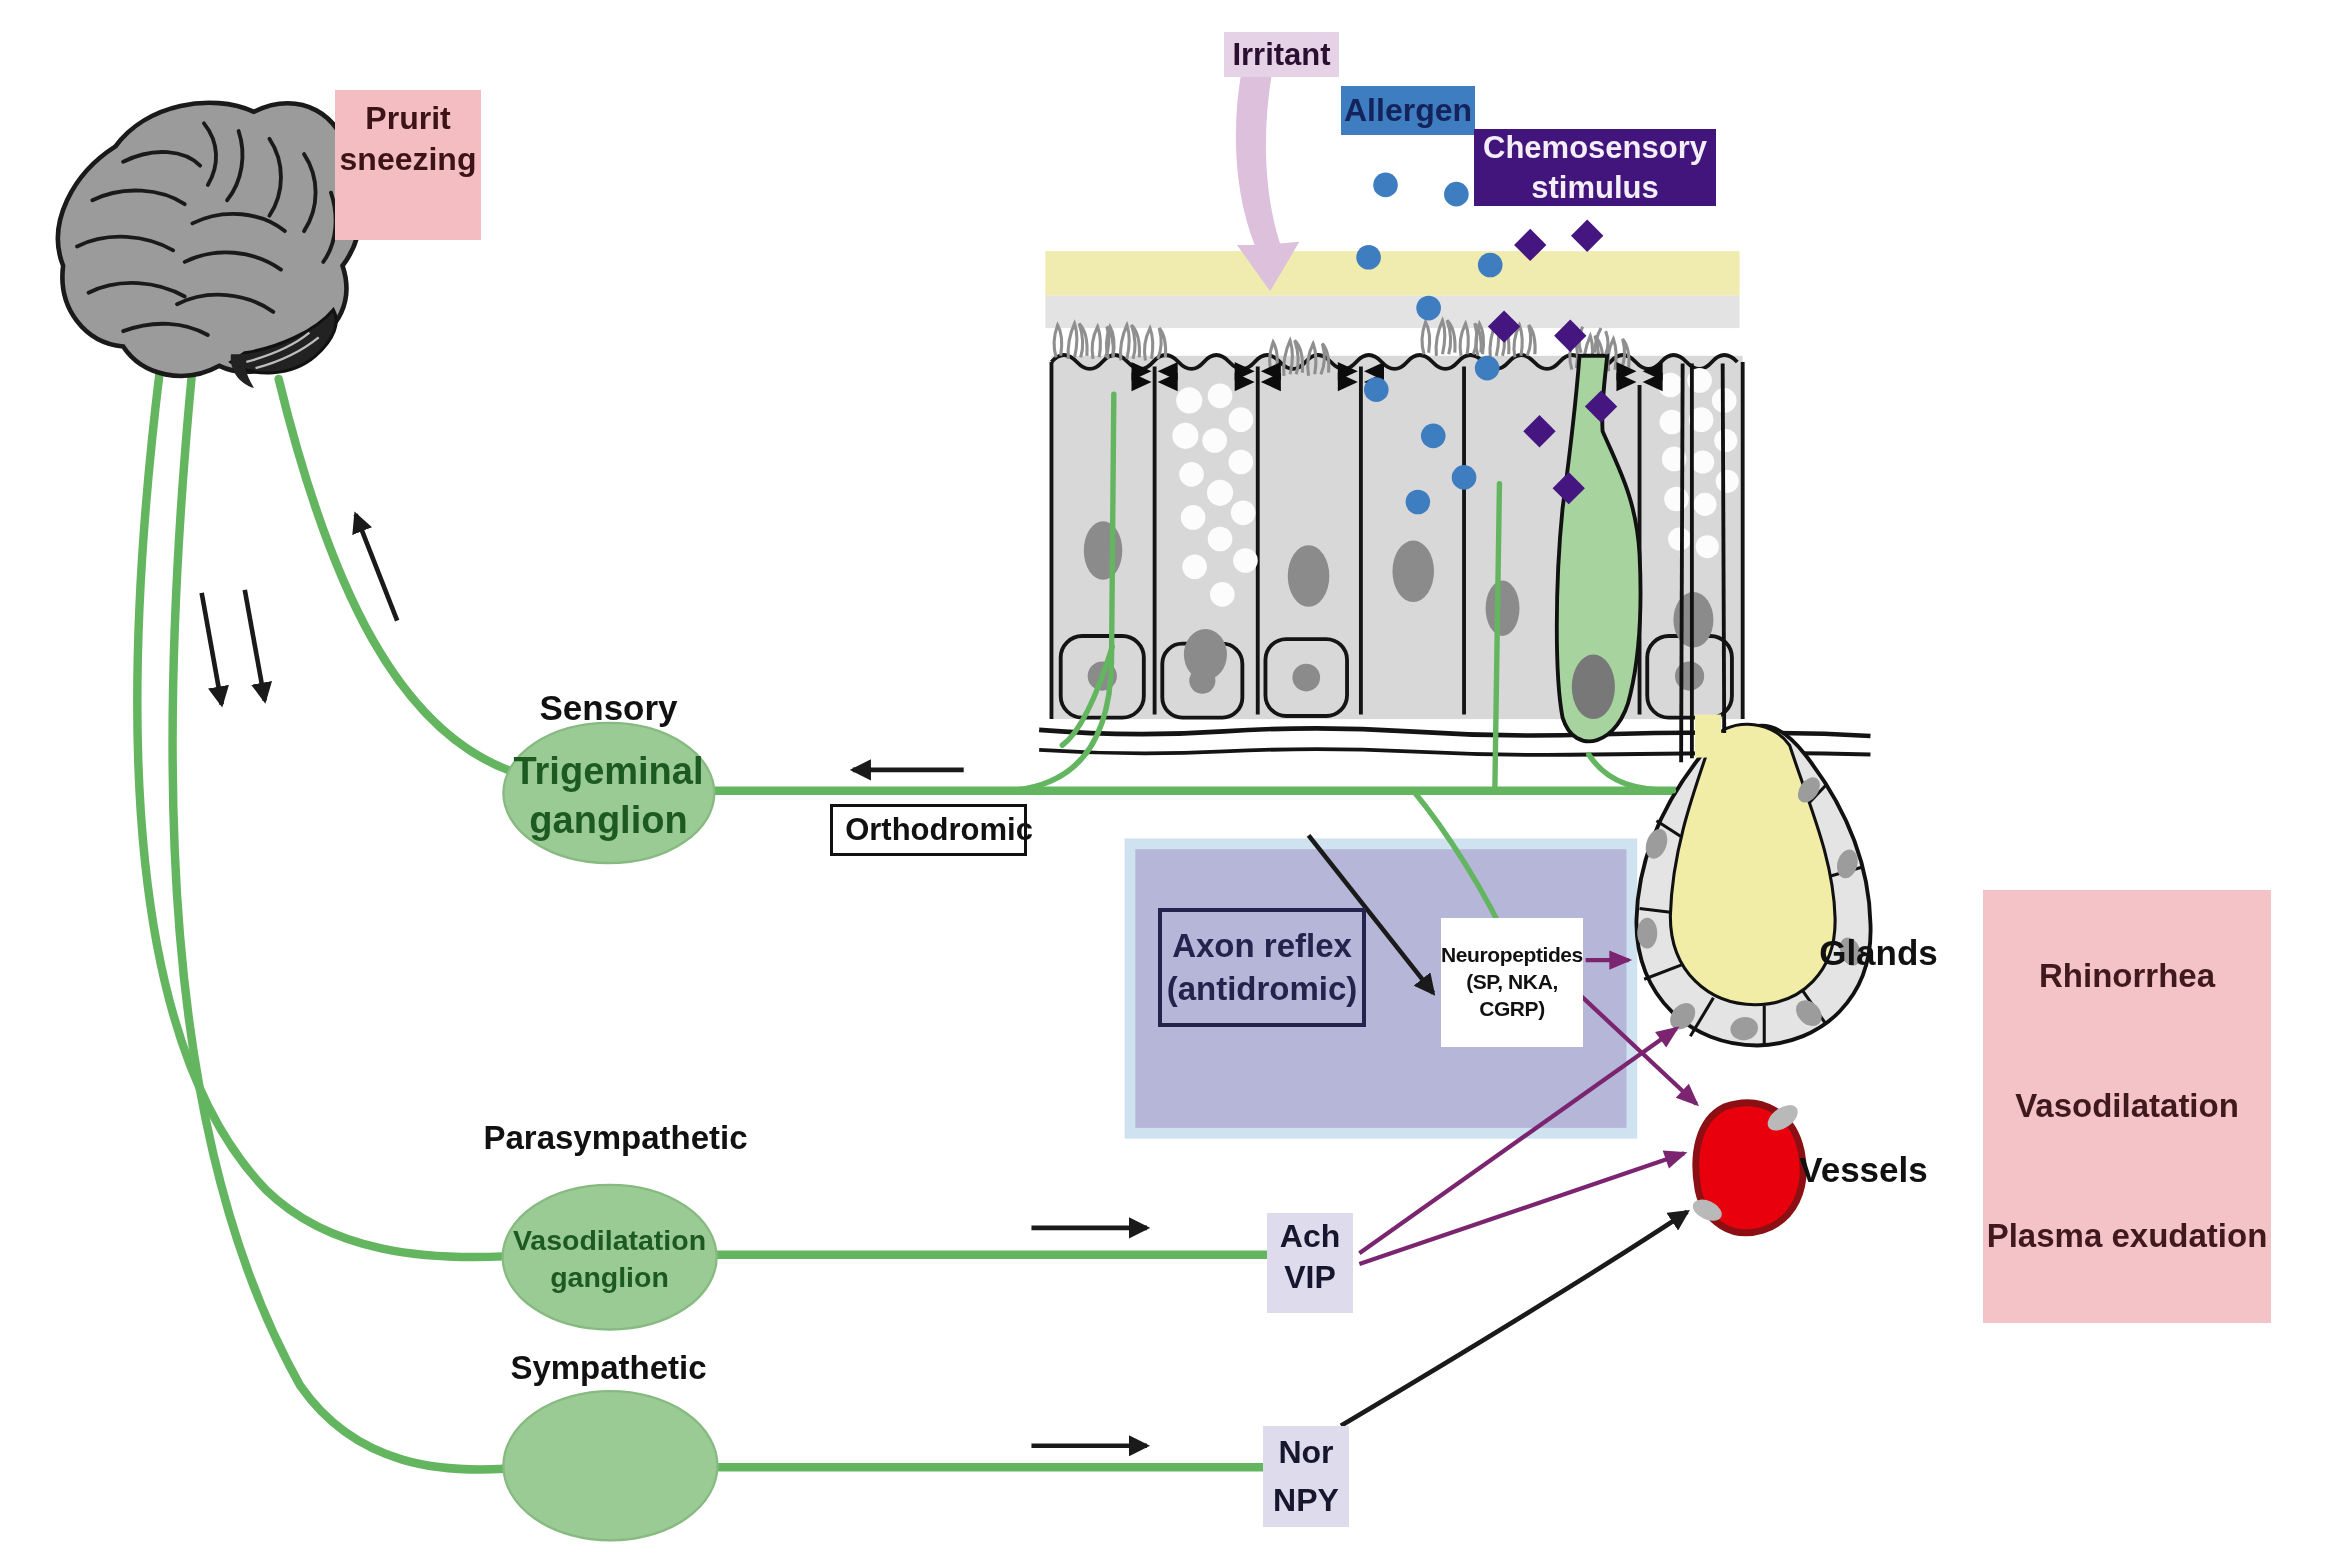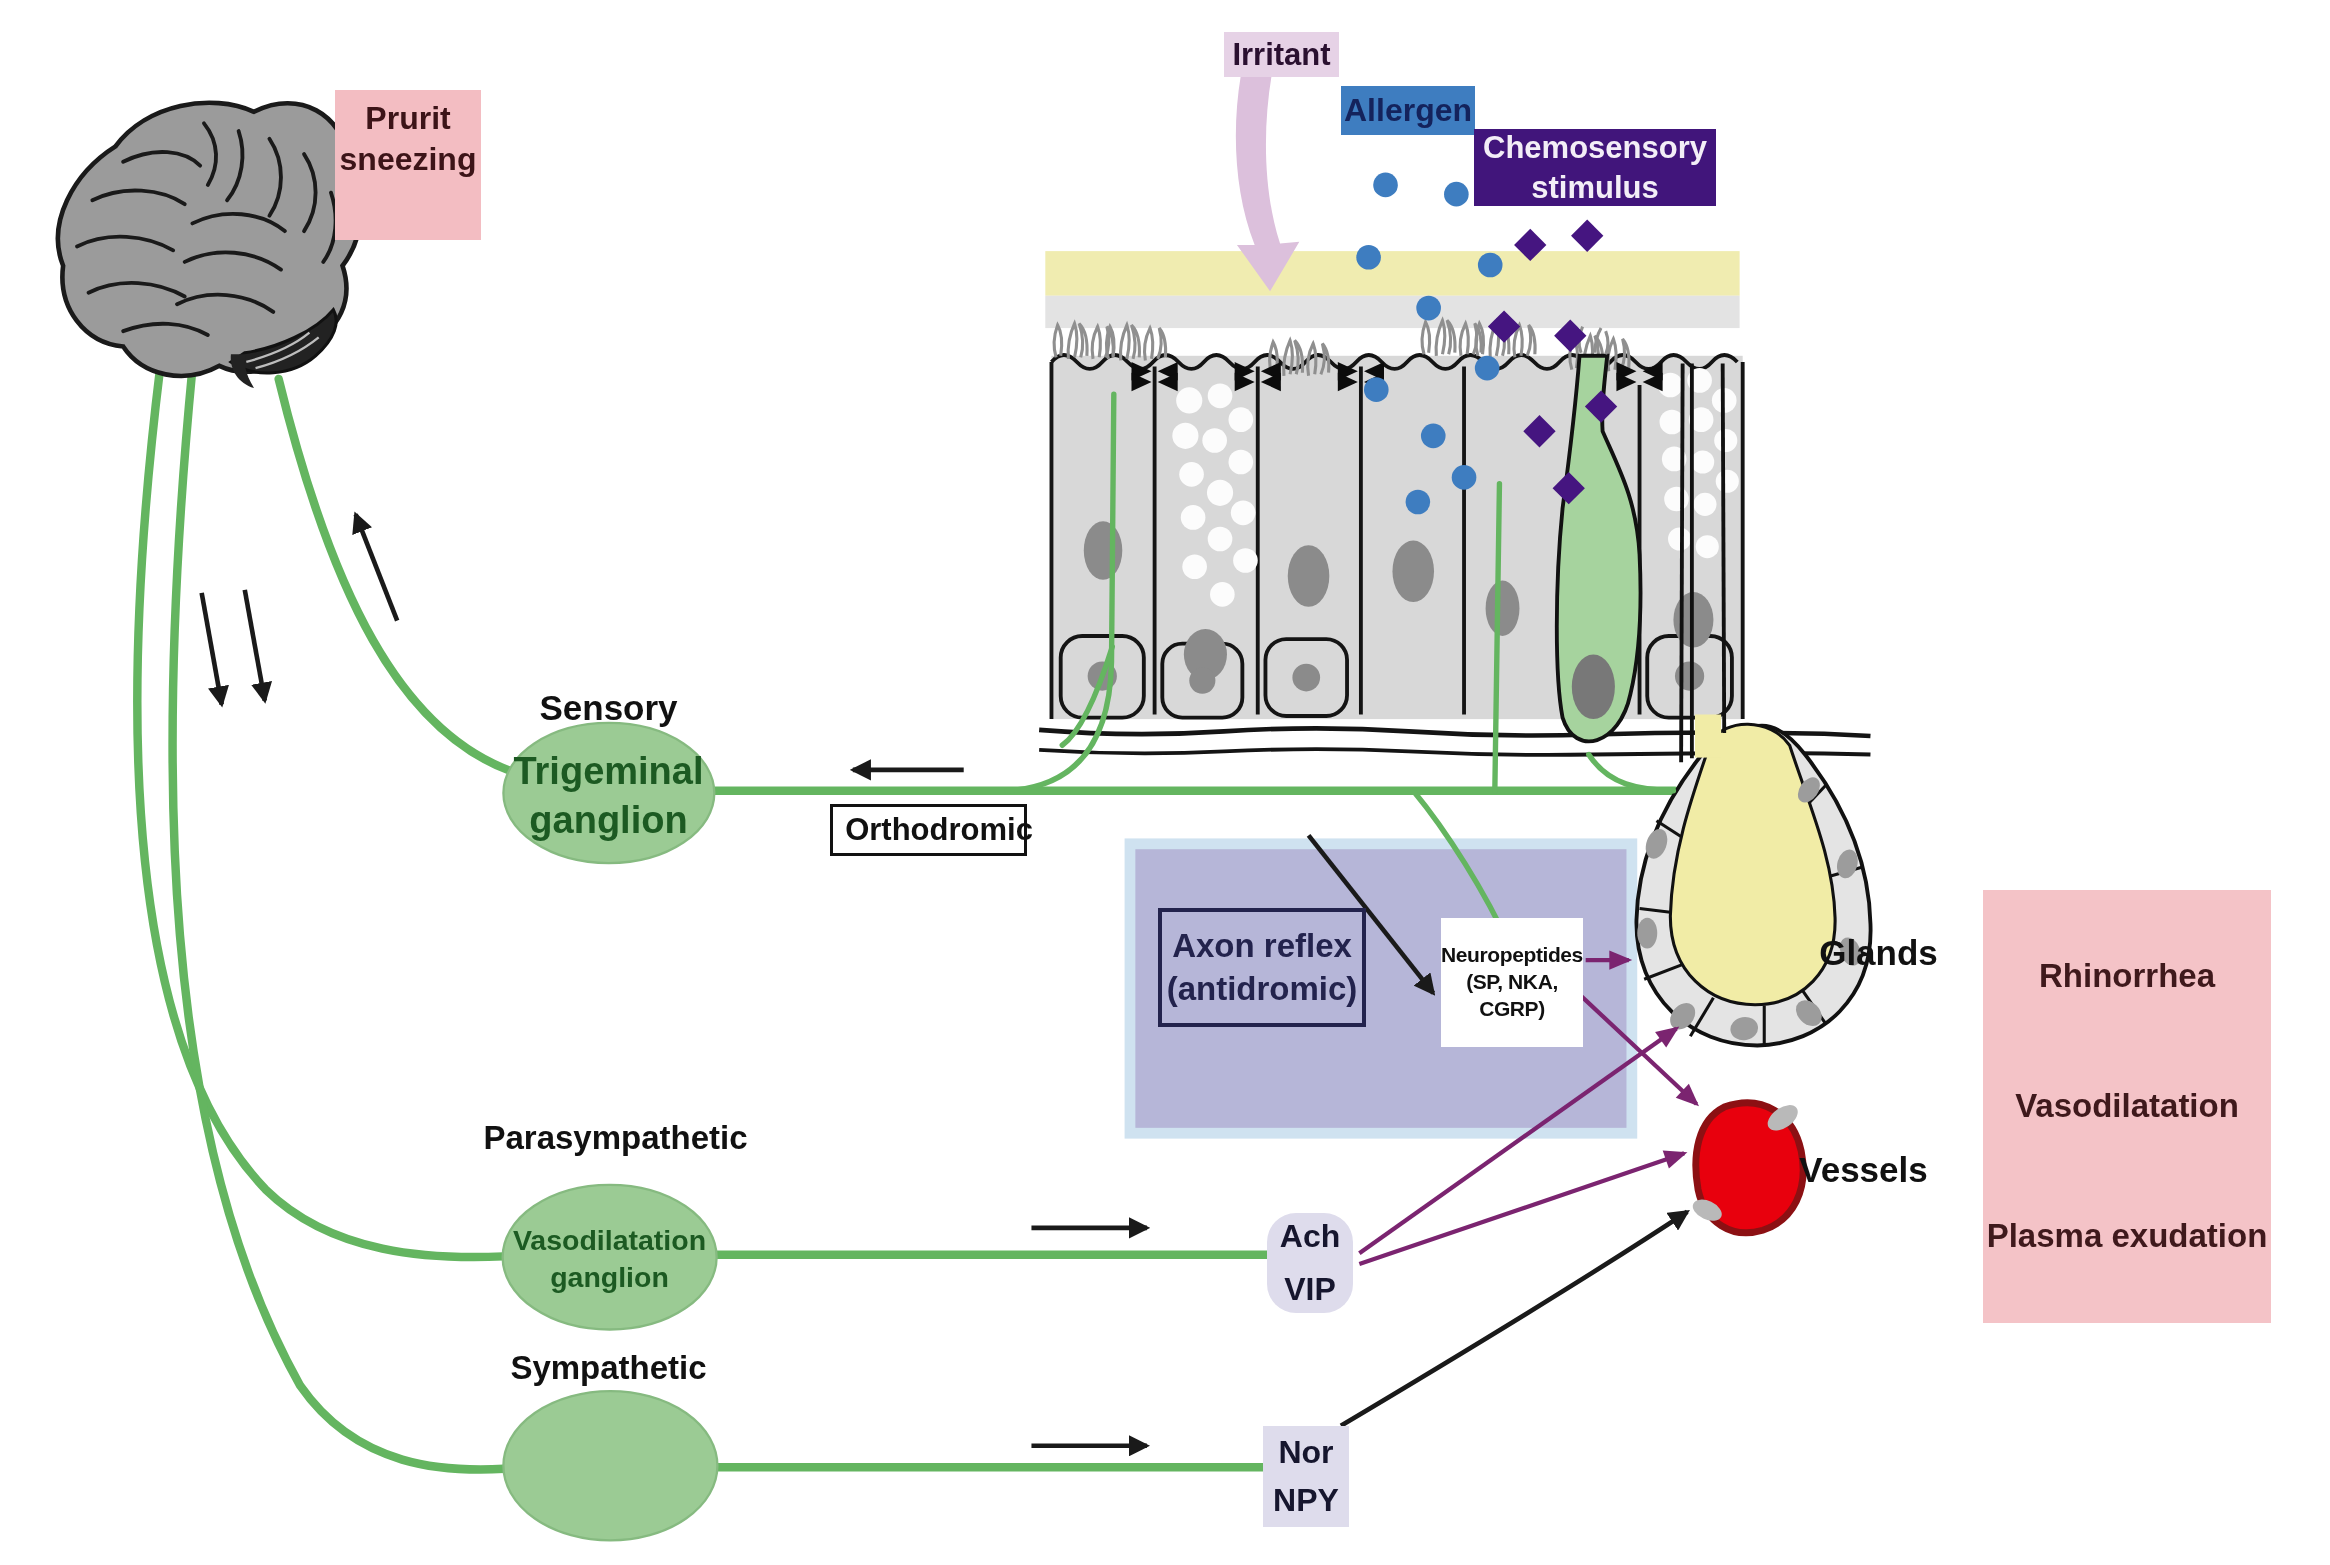--- a/index.html
+++ b/index.html
@@ -343,21 +343,21 @@
 <div class="lbl gangliontext" style="left:494px;top:1216px;width:231px;height:85px;font-size:28.5px;">
   <span>Vasodilatation</span>
   <span>ganglion</span>
 </div>
 
 <div class="lbl glabel" style="left:470px;top:1349px;width:277px;height:38px;font-size:33px;">
   <span>Sympathetic</span>
 </div>
 
 
-<div class="lbl medbox" style="left:1267px;top:1213px;width:86px;height:94px;font-size:32px;justify-content:space-between;padding:3.1px 0;border-radius:29px;">
+<div class="lbl medbox" style="left:1267px;top:1213px;width:86px;height:94px;font-size:32px;justify-content:flex-start;padding:3.1px 0;">
   <span>Ach</span>
   <span>VIP</span>
 </div>
 
 <div class="lbl medbox" style="left:1263px;top:1426px;width:86px;height:95px;font-size:32px;justify-content:space-around;padding:3.1px 0;">
   <span>Nor</span>
   <span>NPY</span>
 </div>
 
 </div>

